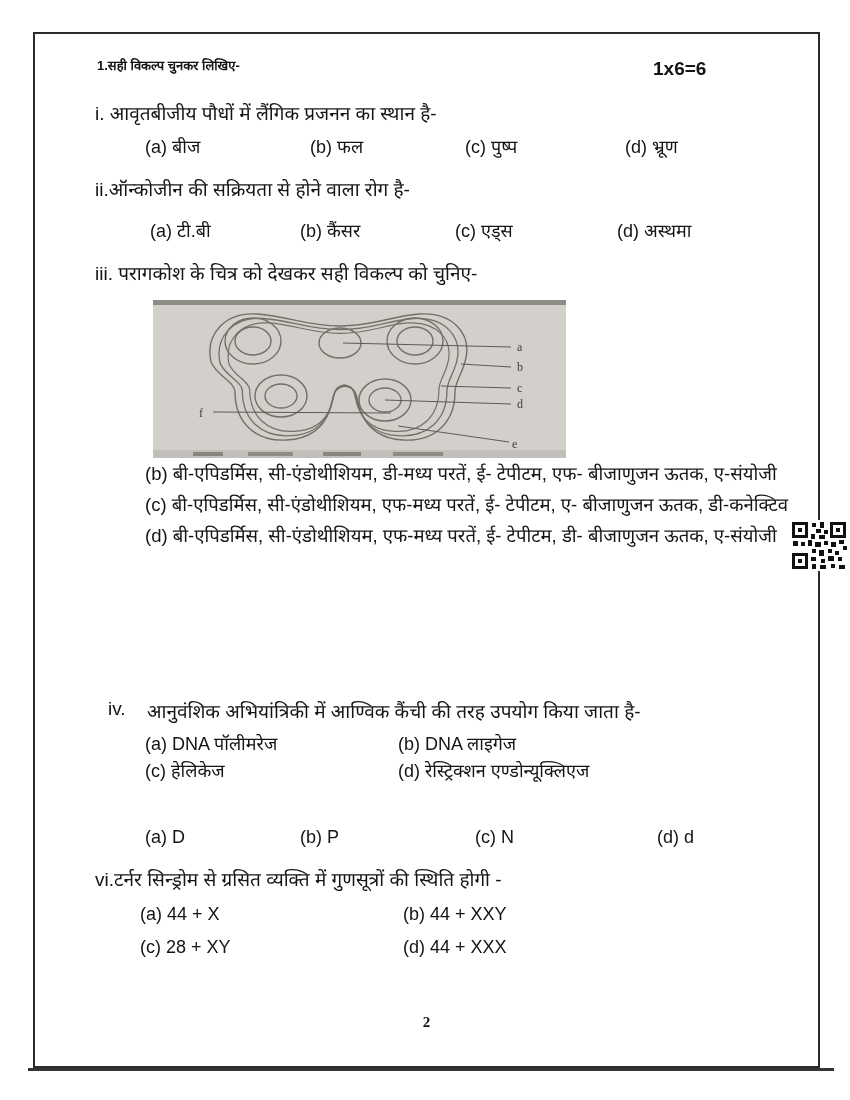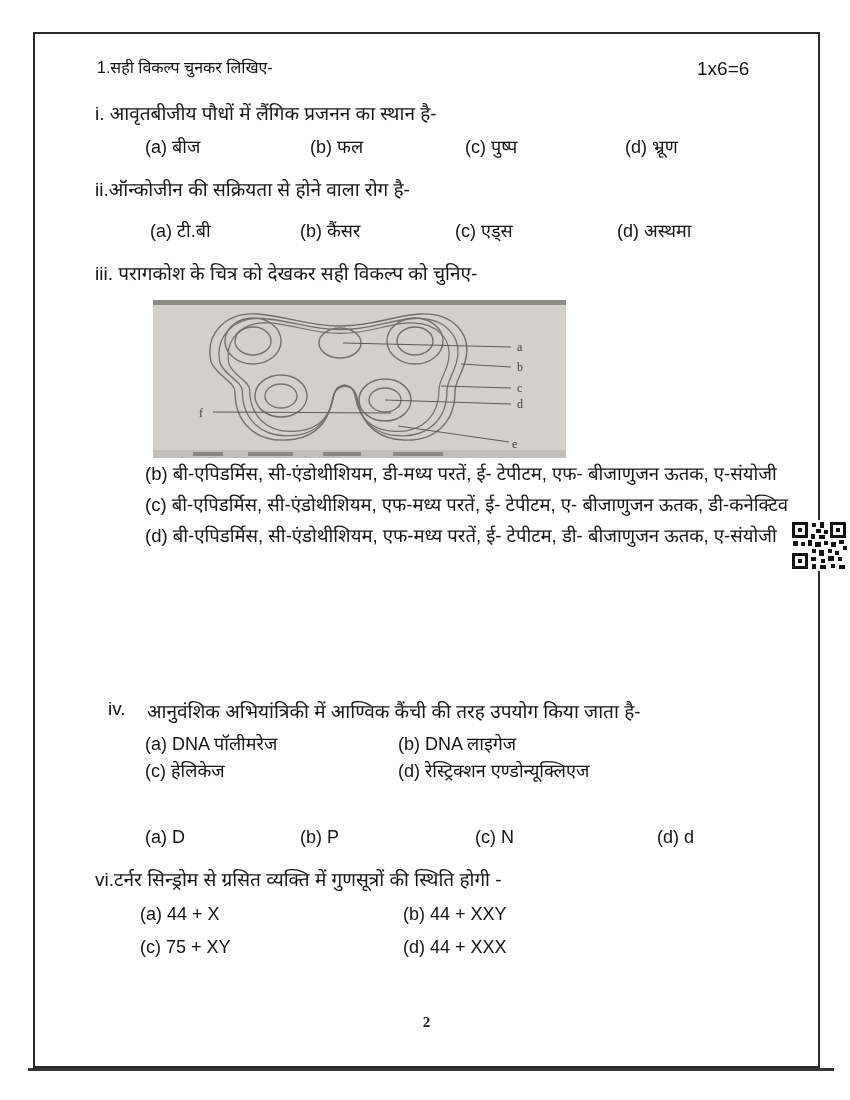--- a/index.html
+++ b/index.html
@@ -1,22 +1,22 @@
 <!DOCTYPE html>
 <html><head>
 <meta charset="utf-8">
 <style>
   html,body{margin:0;padding:0;background:#ffffff;}
   .page{position:relative;width:850px;height:1100px;background:#ffffff;overflow:hidden;
         font-family:"Liberation Sans", sans-serif;color:#141414;}
   .sheet{position:absolute;left:33px;top:32px;width:783px;height:1032px;
          border:2px solid #2b2b2b;background:#ffffff;}
   .abs{position:absolute;white-space:nowrap;}
-  .title{font-size:16px;font-weight:400;}
-  .marks{font-size:19px;font-weight:400;margin-left:44px;}
+  .title{font-size:13px;font-weight:700;}
+  .marks{font-size:19px;font-weight:700;}
   .qtext{font-size:19px;}
   .opt{font-size:18px;}
   .optblock{position:absolute;font-size:18.5px;line-height:28px;}
   .optblock .iii-opt{margin-bottom:3px;white-space:normal;}
   .photo{position:absolute;left:118px;top:266px;width:413px;height:158px;}
   .pagenum{position:absolute;left:0;right:0;top:980px;text-align:center;
            font-family:"Liberation Serif", serif;font-weight:700;font-size:15px;}
   .qr{position:absolute;left:790px;top:520px;width:58px;height:51px;background:#ffffff;}
   .bottomline{position:absolute;left:28px;top:1068px;width:806px;height:3px;background:#343434;}
 </style>
@@ -104,21 +104,21 @@
     <div class="abs opt" style="left:363px;top:724px;">(d) रेस्ट्रिक्शन एण्डोन्यूक्लिएज</div>
 
     <div class="abs opt" style="left:110px;top:793px;">(a) D</div>
     <div class="abs opt" style="left:265px;top:793px;">(b) P</div>
     <div class="abs opt" style="left:440px;top:793px;">(c) N</div>
     <div class="abs opt" style="left:622px;top:793px;">(d) d</div>
 
     <div class="abs qtext" style="left:60px;top:832px;">vi.टर्नर सिन्ड्रोम से ग्रसित व्यक्ति में गुणसूत्रों की स्थिति होगी -</div>
     <div class="abs opt" style="left:105px;top:870px;">(a) 44 + X</div>
     <div class="abs opt" style="left:368px;top:870px;">(b) 44 + XXY</div>
-    <div class="abs opt" style="left:105px;top:903px;">(c) 75 + XY</div>
+    <div class="abs opt" style="left:105px;top:903px;">(c) 28 + XY</div>
     <div class="abs opt" style="left:368px;top:903px;">(d) 44 + XXX</div>
 
     <div class="pagenum">2</div>
   </div>
 
   <div class="qr">
     <svg width="58" height="51" viewBox="0 0 58 51" xmlns="http://www.w3.org/2000/svg">
       <rect x="0" y="0" width="58" height="51" fill="#ffffff"></rect>
       <g fill="#111111">
 

